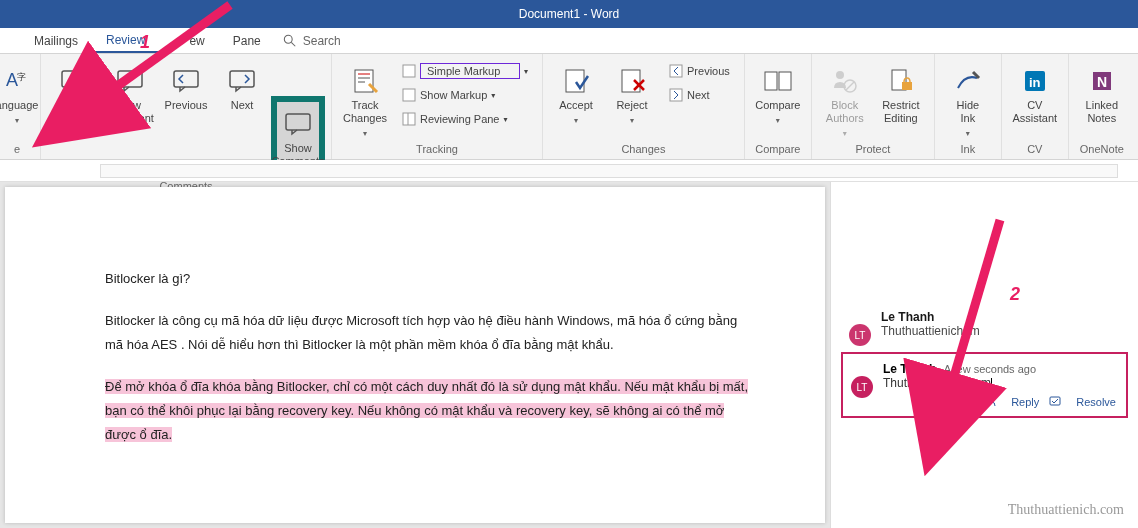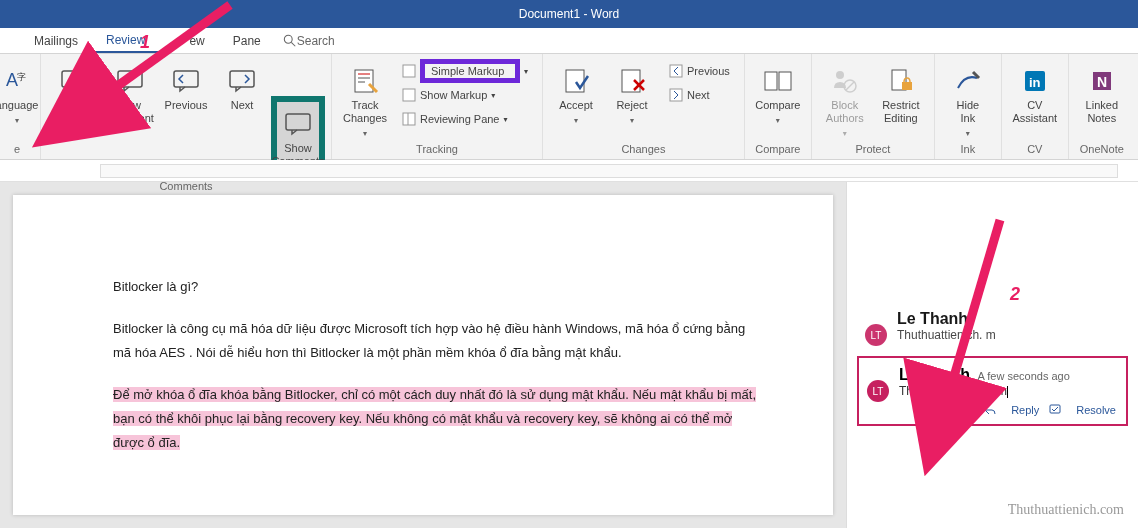--- a/index.html
+++ b/index.html
@@ -26,32 +26,32 @@
 .bigbtn .caret::after { content: '▾'; font-size: 8px; color: #666; }
 .smallcol { display: flex; flex-direction: column; gap: 2px; padding: 2px; }
 .smallbtn { height: 22px; display: flex; align-items: center; gap: 4px; padding: 0 6px; font-size: 11px; color: #444; cursor: pointer; white-space: nowrap; }
 
 
 .ruler { height: 22px; background: #fff; border-bottom: 1px solid #e0e0e0; position: relative; }
 .ruler-track { position: absolute; left: 100px; right: 20px; top: 4px; height: 14px; background: #f9f9f9; border: 1px solid #ddd; }
 
 
 .docarea { display: flex; height: 346px; background: #e6e6e6; }
-.page { width: 820px; background: #fff; margin: 13px; padding: 80px 70px 20px 100px; box-shadow: 0 0 4px rgba(0,0,0,.2); position: relative; }
+.page { width: 820px; background: #fff; margin: 5px; padding: 80px 70px 20px 100px; box-shadow: 0 0 4px rgba(0,0,0,.2); position: relative; }
 .page p { font-size: 13px; line-height: 24px; color: #222; margin-bottom: 18px; }
 .highlight { background: #f7c4d9; }
 
 
 .comments { flex: 1; background: #fff; border-left: 1px solid #ddd; padding: 120px 10px 10px; position: relative; }
 .comment-card { padding: 8px 10px 8px 10px; margin-bottom: 6px; position: relative; }
 .comment-card.active { border: 2px solid #c6205f; background: #fff; }
 .comment-card.inactive { opacity: .9; }
 .avatar { width: 22px; height: 22px; border-radius: 50%; background: #c6205f; color: #fff; font-size: 10px; display: flex; align-items: center; justify-content: center; position: absolute; left: 8px; top: 22px; }
 .comment-head { margin-left: 30px; }
-.comment-head .author { font-weight: 600; font-size: 16px; }
+.comment-head .author { font-weight: 600; font-size: 12px; }
 .comment-head .time { font-size: 11px; color: #666; margin-left: 4px; }
 .comment-body { margin-left: 30px; font-size: 12px; color: #333; }
 .comment-body.editing { outline: none; }
 .text-cursor::after { content: ''; display: inline-block; width: 1px; height: 12px; background: #000; vertical-align: middle; animation: blink 1s infinite; }
 @keyframes blink { 50% { opacity: 0; } }
 .comment-actions { display: flex; justify-content: flex-end; gap: 10px; margin-top: 6px; font-size: 11px; color: #2b579a; }
 .comment-action { display: flex; align-items: center; gap: 15px; cursor: pointer; }
 
 
 .arrow-layer { position: absolute; top: 0; left: 0; pointer-events: none; }
@@ -70,21 +70,21 @@
 <div class="tabrow">
   <div class="tab">Mailings</div>
   <div class="tab active">Review</div>
   <div class="tab" style="padding-left:30px">ew</div>
   <div class="tab">Pane</div>
   <div class="search-box">
     <svg width="14" height="14" viewBox="0 0 16 16">
         <circle cx="6" cy="6" r="4.5" fill="none" stroke="#666" stroke-width="1.2"></circle>
         <line x1="9.5" y1="9.5" x2="14" y2="14" stroke="#666" stroke-width="1.2"></line>
       </svg>
-    <span style="">Search</span>
+    <span style="margin-left:6px">Search</span>
   </div>
 </div>
 
 <div class="ribbon">
 
   <div class="group" style="padding-left:0">
     <div class="group-body">
       <div class="bigbtn" style="width:34px">
         <div class="icon-slot">
             <svg width="22" height="22">
@@ -171,21 +171,21 @@
           </div>
         <div class="lbl" style="white-space:pre">Track
 Changes</div>
         <div class="caret"></div>
       </div>
       <div class="smallcol">
         <div class="smallbtn">
             <svg width="14" height="14">
               <rect x="1" y="1" width="12" height="12" fill="#fff" stroke="#999"></rect>
             </svg>
-            <span style="border:5px solid #6d28d9;padding:1px 6px;min-width:100px">Simple Markup</span>
+            <span style="border:1px solid #6d28d9;padding:1px 6px;min-width:100px">Simple Markup</span>
             <span style="font-size:8px">▾</span>
           </div>
         <div class="smallbtn">
             <svg width="14" height="14">
               <rect x="1" y="1" width="12" height="12" fill="#fff" stroke="#999"></rect>
             </svg>
             <span>Show Markup</span>
             <span style="font-size:8px">▾</span>
           </div>
         <div class="smallbtn">

